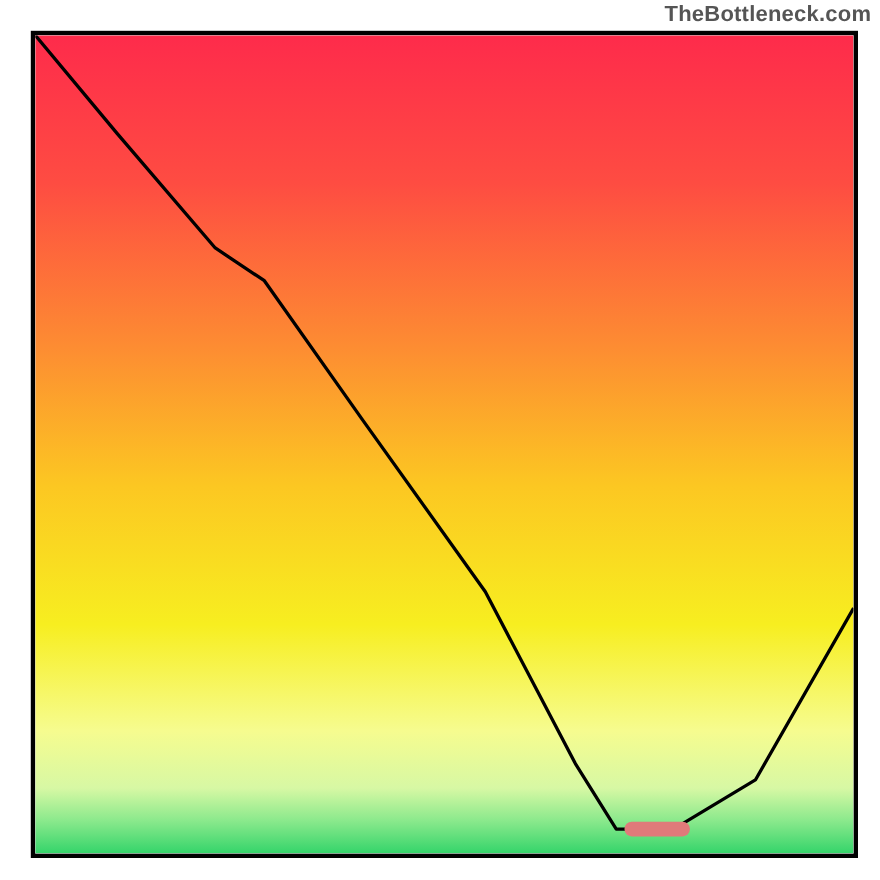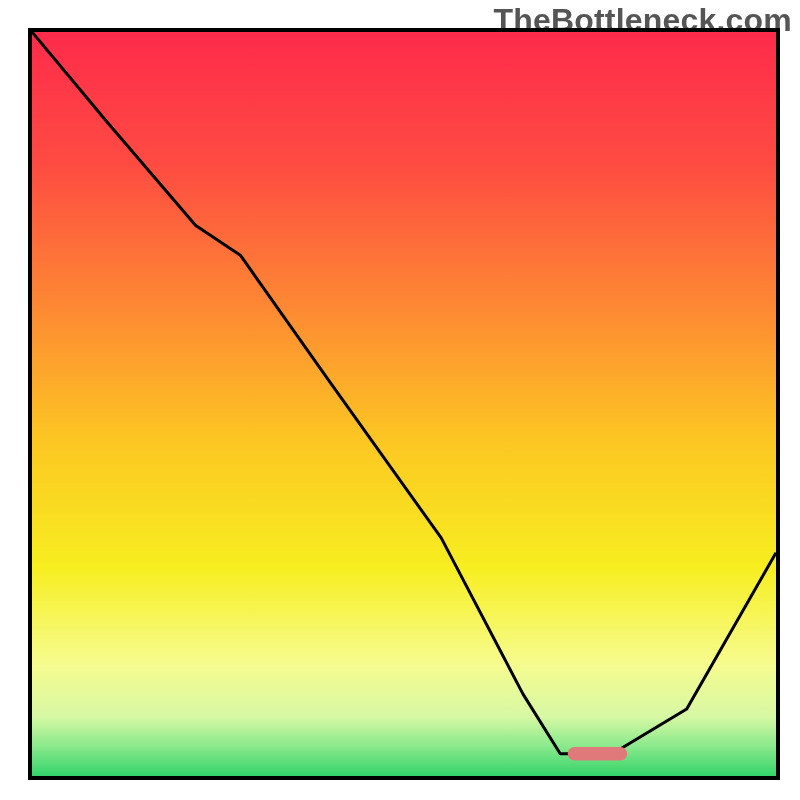--- a/index.html
+++ b/index.html
@@ -13,21 +13,21 @@
   }
   .stage {
     position: relative;
     width: 800px;
     height: 800px;
   }
   .watermark {
     position: absolute;
     top: 2px;
     right: 8px;
-    font-size: 32px;
+    font-size: 20px;
     font-weight: 600;
     color: #555555;
     letter-spacing: 0.2px;
   }
   .plot-wrap {
     position: absolute;
     left: 28px;
     top: 28px;
     width: 744px;
     height: 744px;

